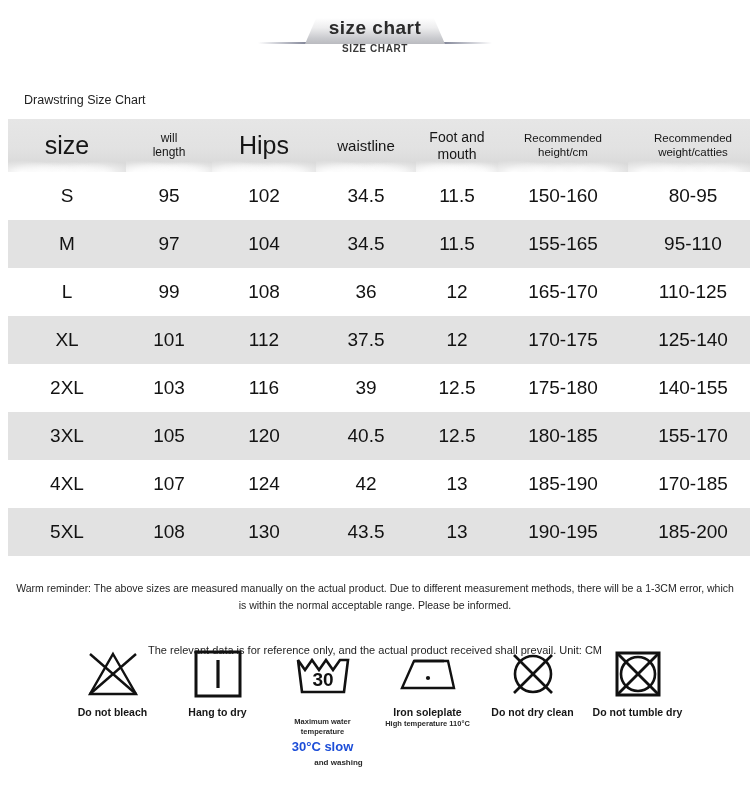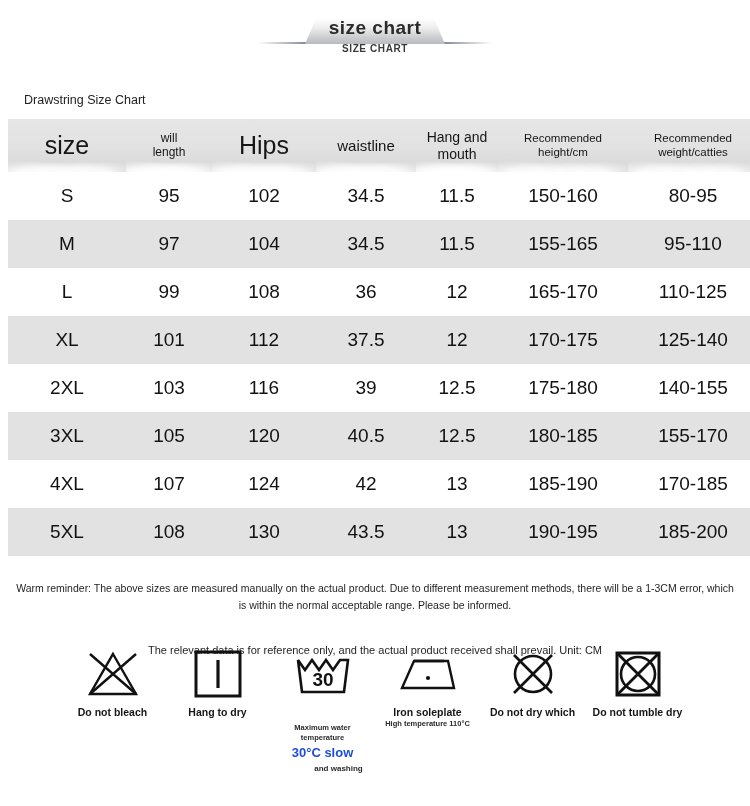--- a/index.html
+++ b/index.html
@@ -182,21 +182,21 @@
     color: #2a2a2a;
     text-align: center;
     line-height: 1.3;
     max-width: 96px;
   }
   
   .wash-captions {
     position: relative;
     width: 100px;
     height: 56px;
-    margin-top: 20px;
+    margin-top: 14px;
   }
   .wash-captions .small-top {
     position: absolute;
     left: 0; top: 0;
     width: 100%;
     text-align: center;
     font-size: 7.5px;
     line-height: 1.35;
     color: #2a2a2a;
   }
@@ -242,21 +242,21 @@
   <thead>
     <tr>
       <th class="h-size">size</th>
       <th class="h-pants">
         <span>will</span><br>
         <span>length</span>
       </th>
       <th class="h-hips">Hips</th>
       <th class="h-waist">waistline</th>
       <th class="h-foot">
-        <span>Hang and</span><br>
+        <span>Foot and</span><br>
         <span>mouth</span>
       </th>
       <th class="h-rec">Recommended height/cm</th>
       <th class="h-rec">Recommended weight/catties</th>
     </tr>
   </thead>
   <tbody id="table-body">
       <tr class="plain">
         <td>S</td>
         <td>95</td>
@@ -387,21 +387,21 @@
   </div>
 
   <div class="care-item">
     <div class="care-glyph">
       <svg width="54" height="52" viewBox="0 0 54 52">
         <circle cx="27" cy="26" r="18" fill="none" stroke="#111" stroke-width="2.6"></circle>
         <line x1="8" y1="7" x2="46" y2="45" stroke="#111" stroke-width="2.6"></line>
         <line x1="46" y1="7" x2="8" y2="45" stroke="#111" stroke-width="2.6"></line>
       </svg>
     </div>
-    <div class="care-label">Do not dry which</div>
+    <div class="care-label">Do not dry clean</div>
   </div>
 
   <div class="care-item">
     <div class="care-glyph">
       <svg width="54" height="52" viewBox="0 0 54 52">
         <rect x="6" y="5" width="42" height="42" fill="none" stroke="#111" stroke-width="3"></rect>
         <circle cx="27" cy="26" r="17" fill="none" stroke="#111" stroke-width="2.6"></circle>
         <line x1="6" y1="5" x2="48" y2="47" stroke="#111" stroke-width="2.8"></line>
         <line x1="48" y1="5" x2="6" y2="47" stroke="#111" stroke-width="2.8"></line>
       </svg>

